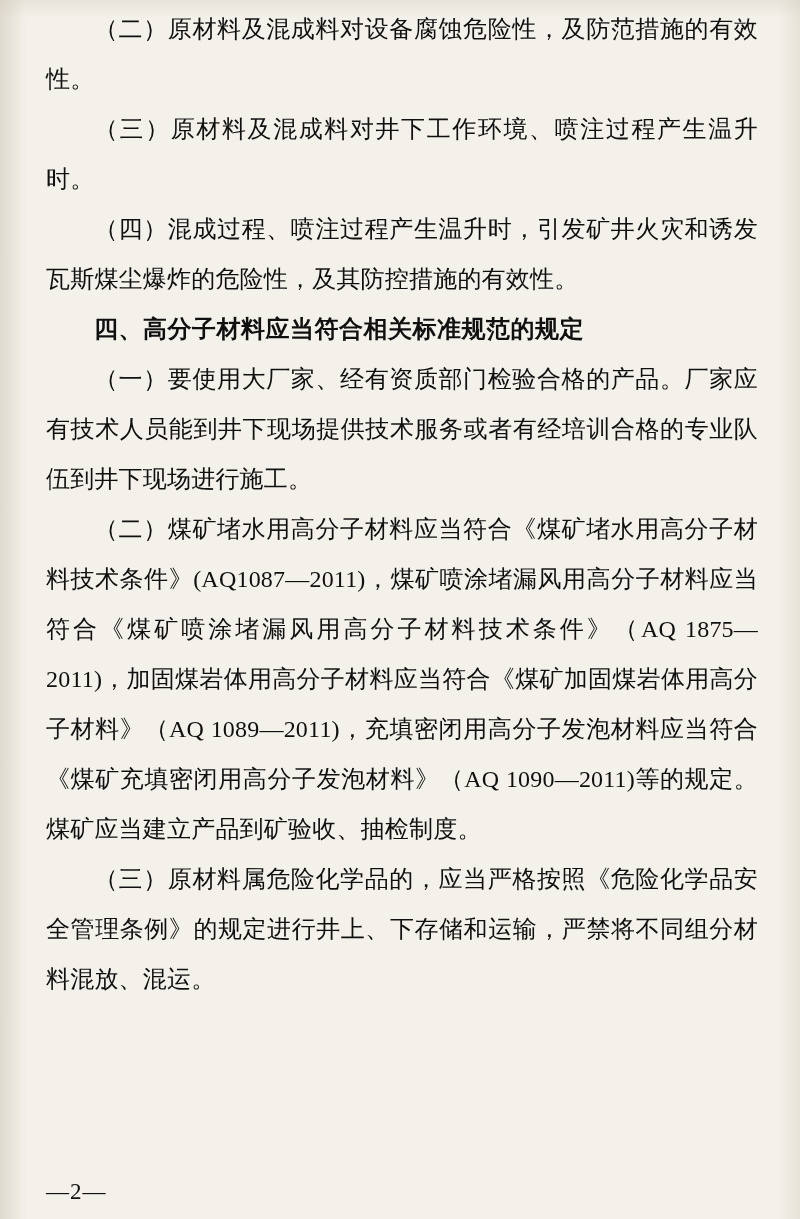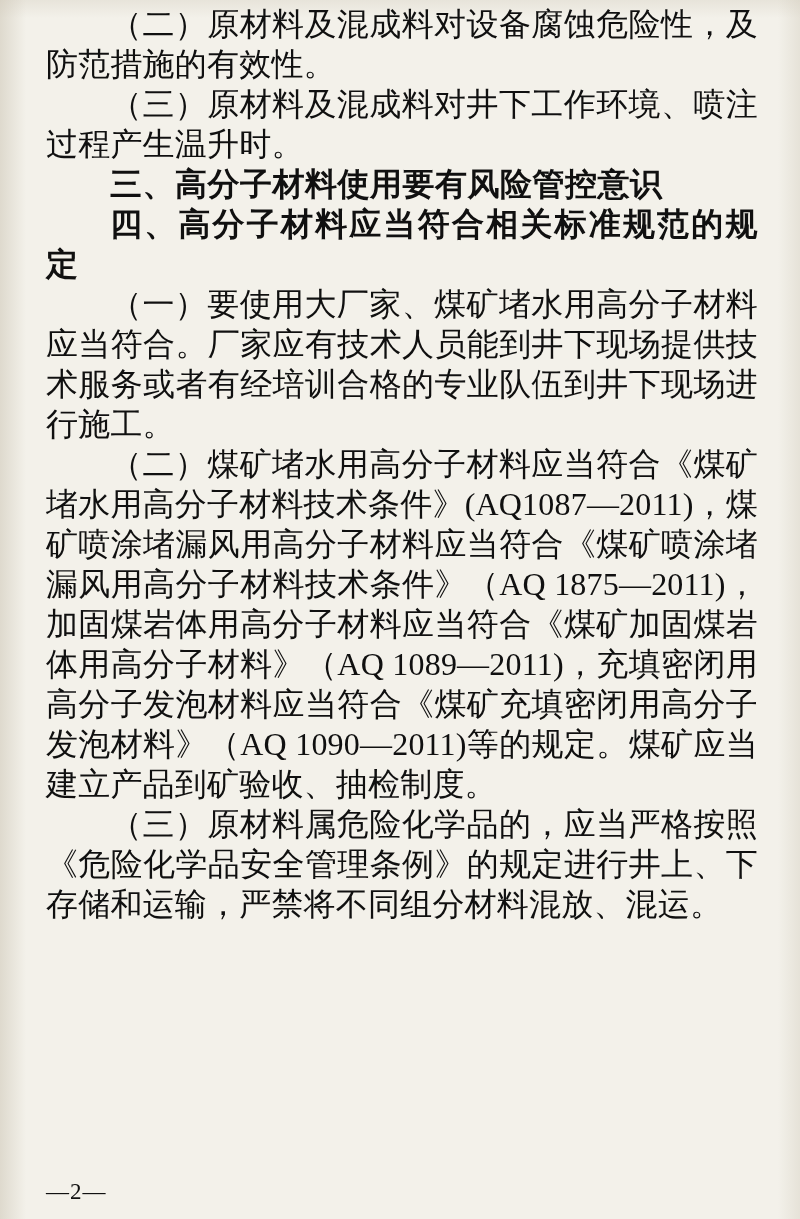--- a/index.html
+++ b/index.html
@@ -26,22 +26,22 @@
       #f3f1ea;
   }
   .content {
     position: absolute;
     left: 46px;
     top: 4px;
     width: 712px;
   }
   p {
     margin: 0 0 0 0;
-    font-size: 32px;
-    line-height: 40px;
+    font-size: 24px;
+    line-height: 50px;
     text-align: justify;
     text-justify: inter-ideograph;
     letter-spacing: 0.2px;
     color: #101010;
   }
   p.indent {
     text-indent: 2em;
   }
   p.heading {
     text-indent: 2em;
@@ -60,20 +60,20 @@
     color: #111;
   }
 </style>
 </head>
 <body>
 
 <div class="page">
   <div class="content">
     <p class="indent">（二）原材料及混成料对设备腐蚀危险性，及防范措施的有效性。</p>
     <p class="indent">（三）原材料及混成料对井下工作环境、喷注过程产生温升时。</p>
-    <p class="heading">三、高分子材料使用要有风险管控意识</p>
+    <p class="indent">（四）混成过程、喷注过程产生温升时，引发矿井火灾和诱发瓦斯煤尘爆炸的危险性，及其防控措施的有效性。</p>
     <p class="heading">四、高分子材料应当符合相关标准规范的规定</p>
-    <p class="indent">（一）要使用大厂家、煤矿堵水用高分子材料应当符合。厂家应有技术人员能到井下现场提供技术服务或者有经培训合格的专业队伍到井下现场进行施工。</p>
+    <p class="indent">（一）要使用大厂家、经有资质部门检验合格的产品。厂家应有技术人员能到井下现场提供技术服务或者有经培训合格的专业队伍到井下现场进行施工。</p>
     <p class="indent">（二）煤矿堵水用高分子材料应当符合《煤矿堵水用高分子材料技术条件》(AQ1087—2011)，煤矿喷涂堵漏风用高分子材料应当符合《煤矿喷涂堵漏风用高分子材料技术条件》（AQ 1875—2011)，加固煤岩体用高分子材料应当符合《煤矿加固煤岩体用高分子材料》（AQ 1089—2011)，充填密闭用高分子发泡材料应当符合《煤矿充填密闭用高分子发泡材料》（AQ 1090—2011)等的规定。煤矿应当建立产品到矿验收、抽检制度。</p>
     <p class="indent">（三）原材料属危险化学品的，应当严格按照《危险化学品安全管理条例》的规定进行井上、下存储和运输，严禁将不同组分材料混放、混运。</p>
   </div>
   <div class="footer">—2—</div>
 </div>
 
 </body></html>

